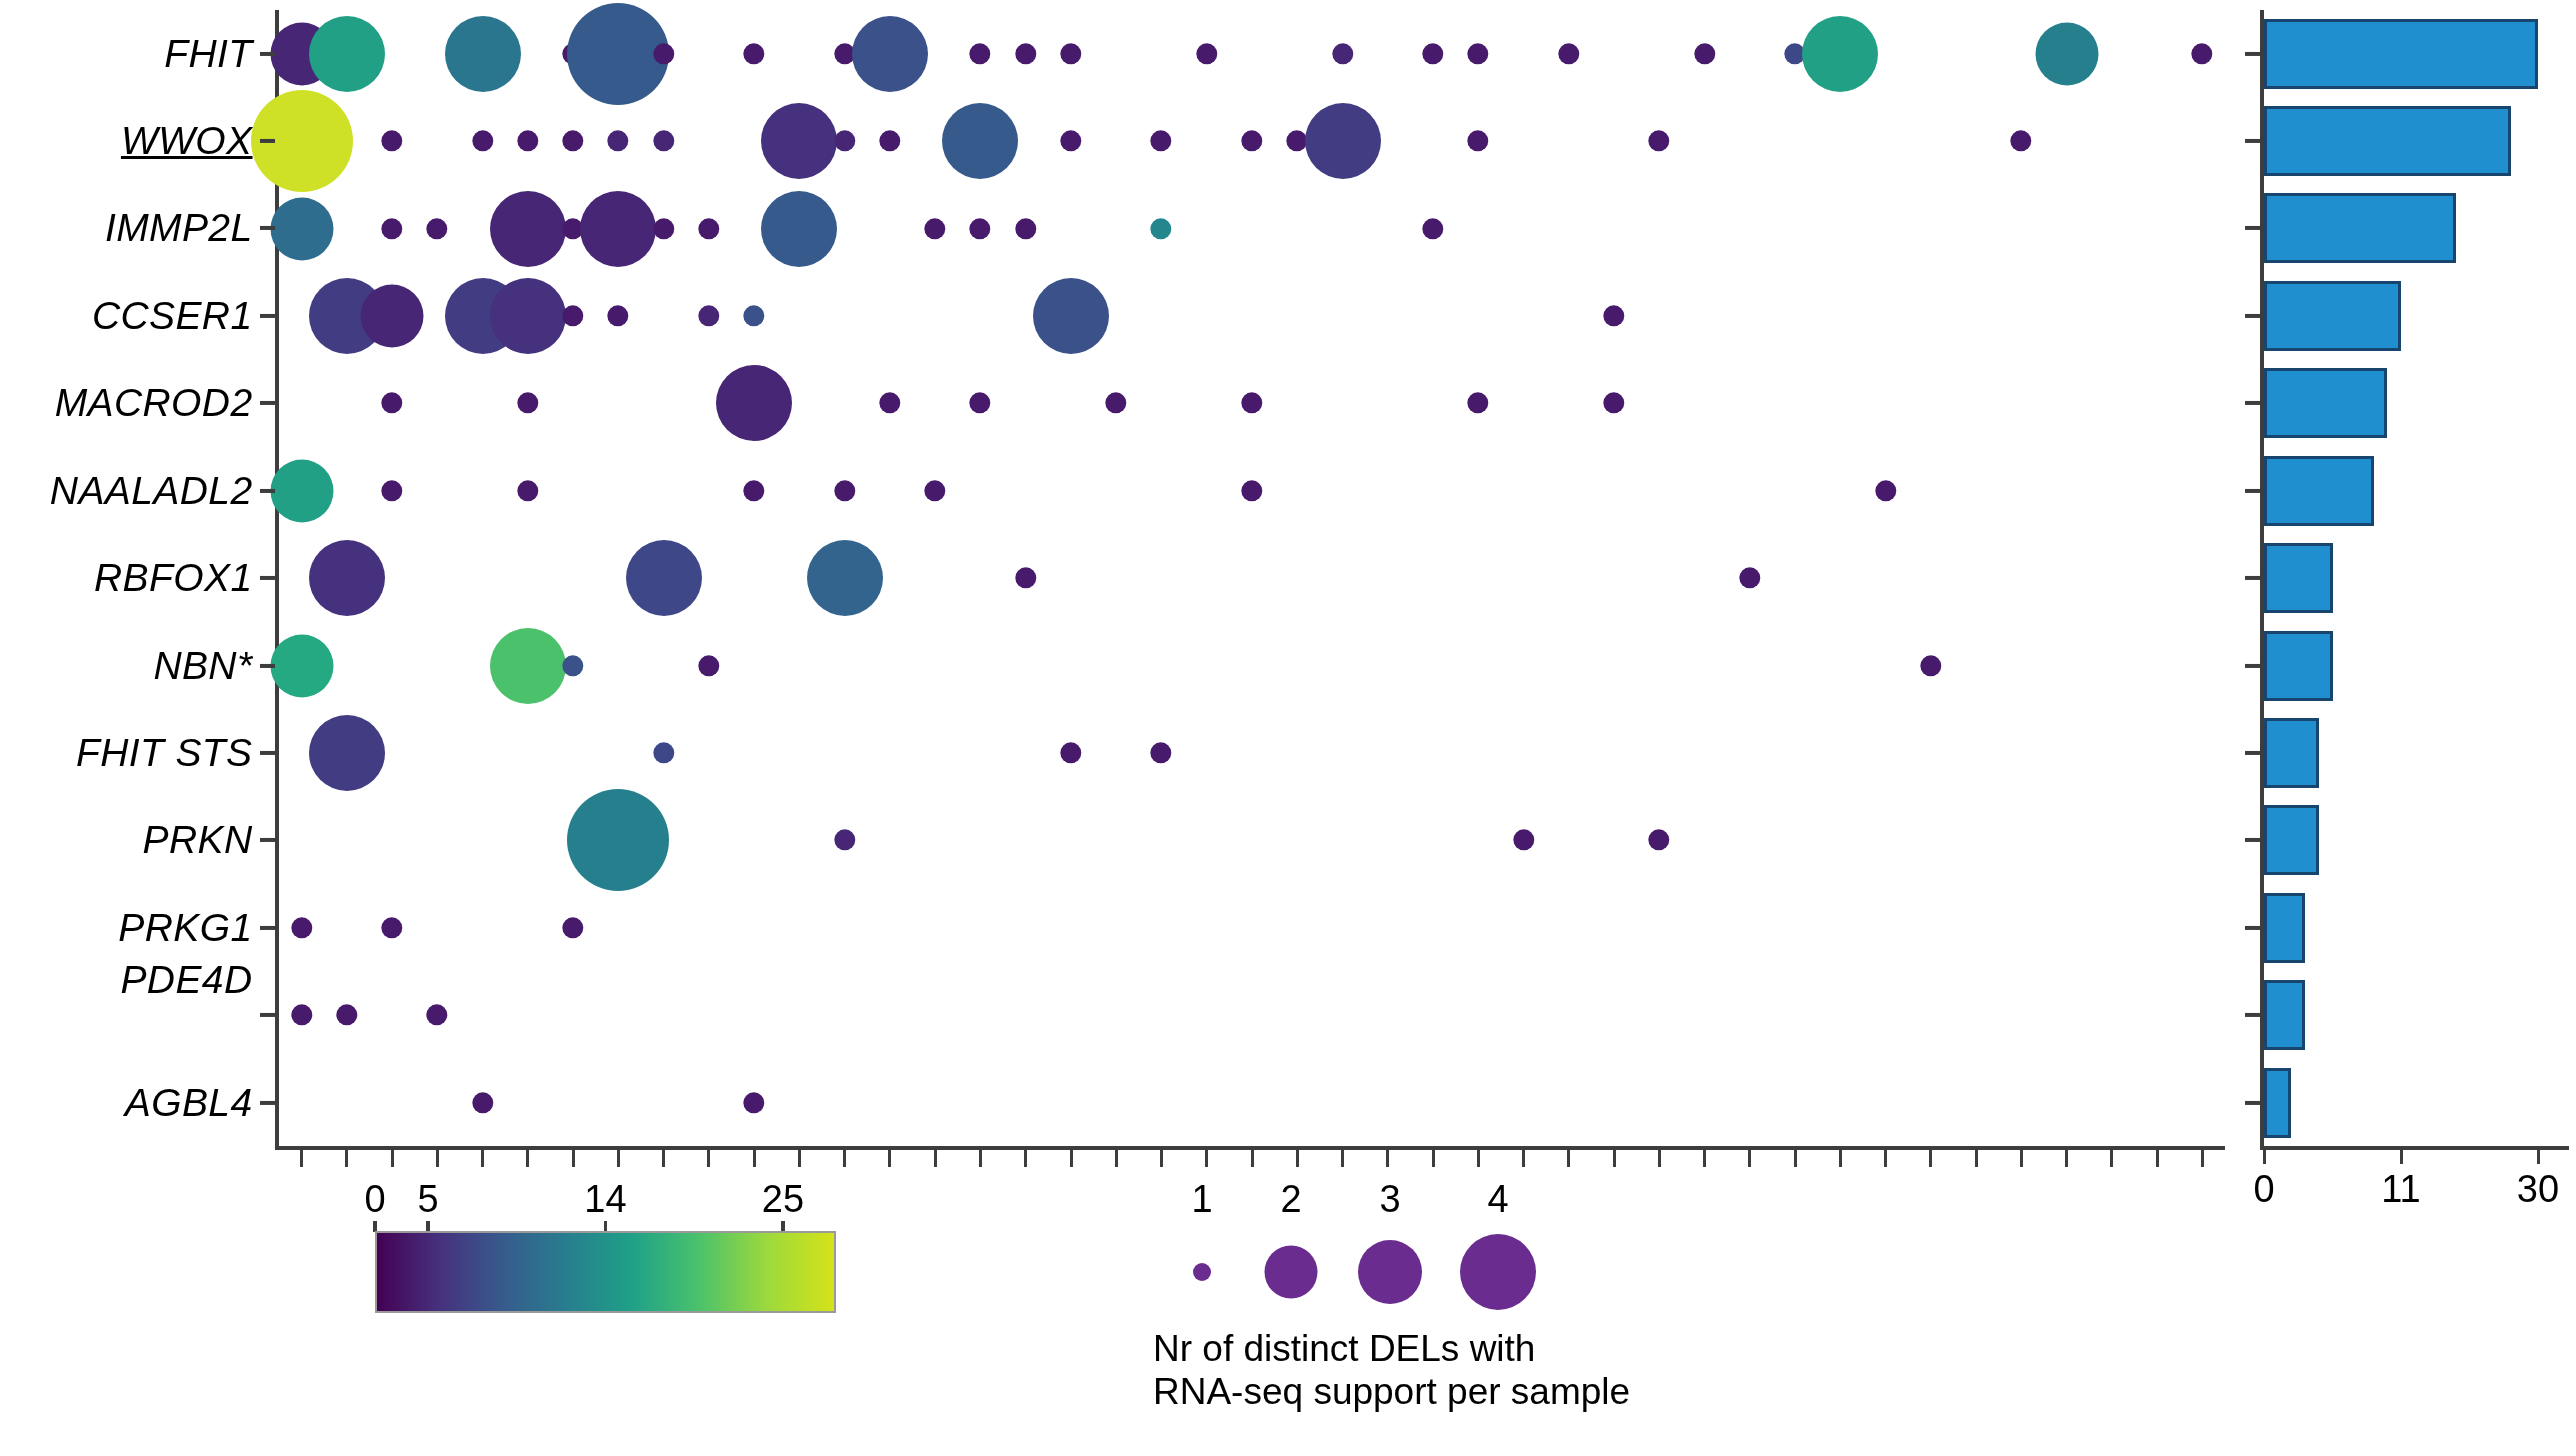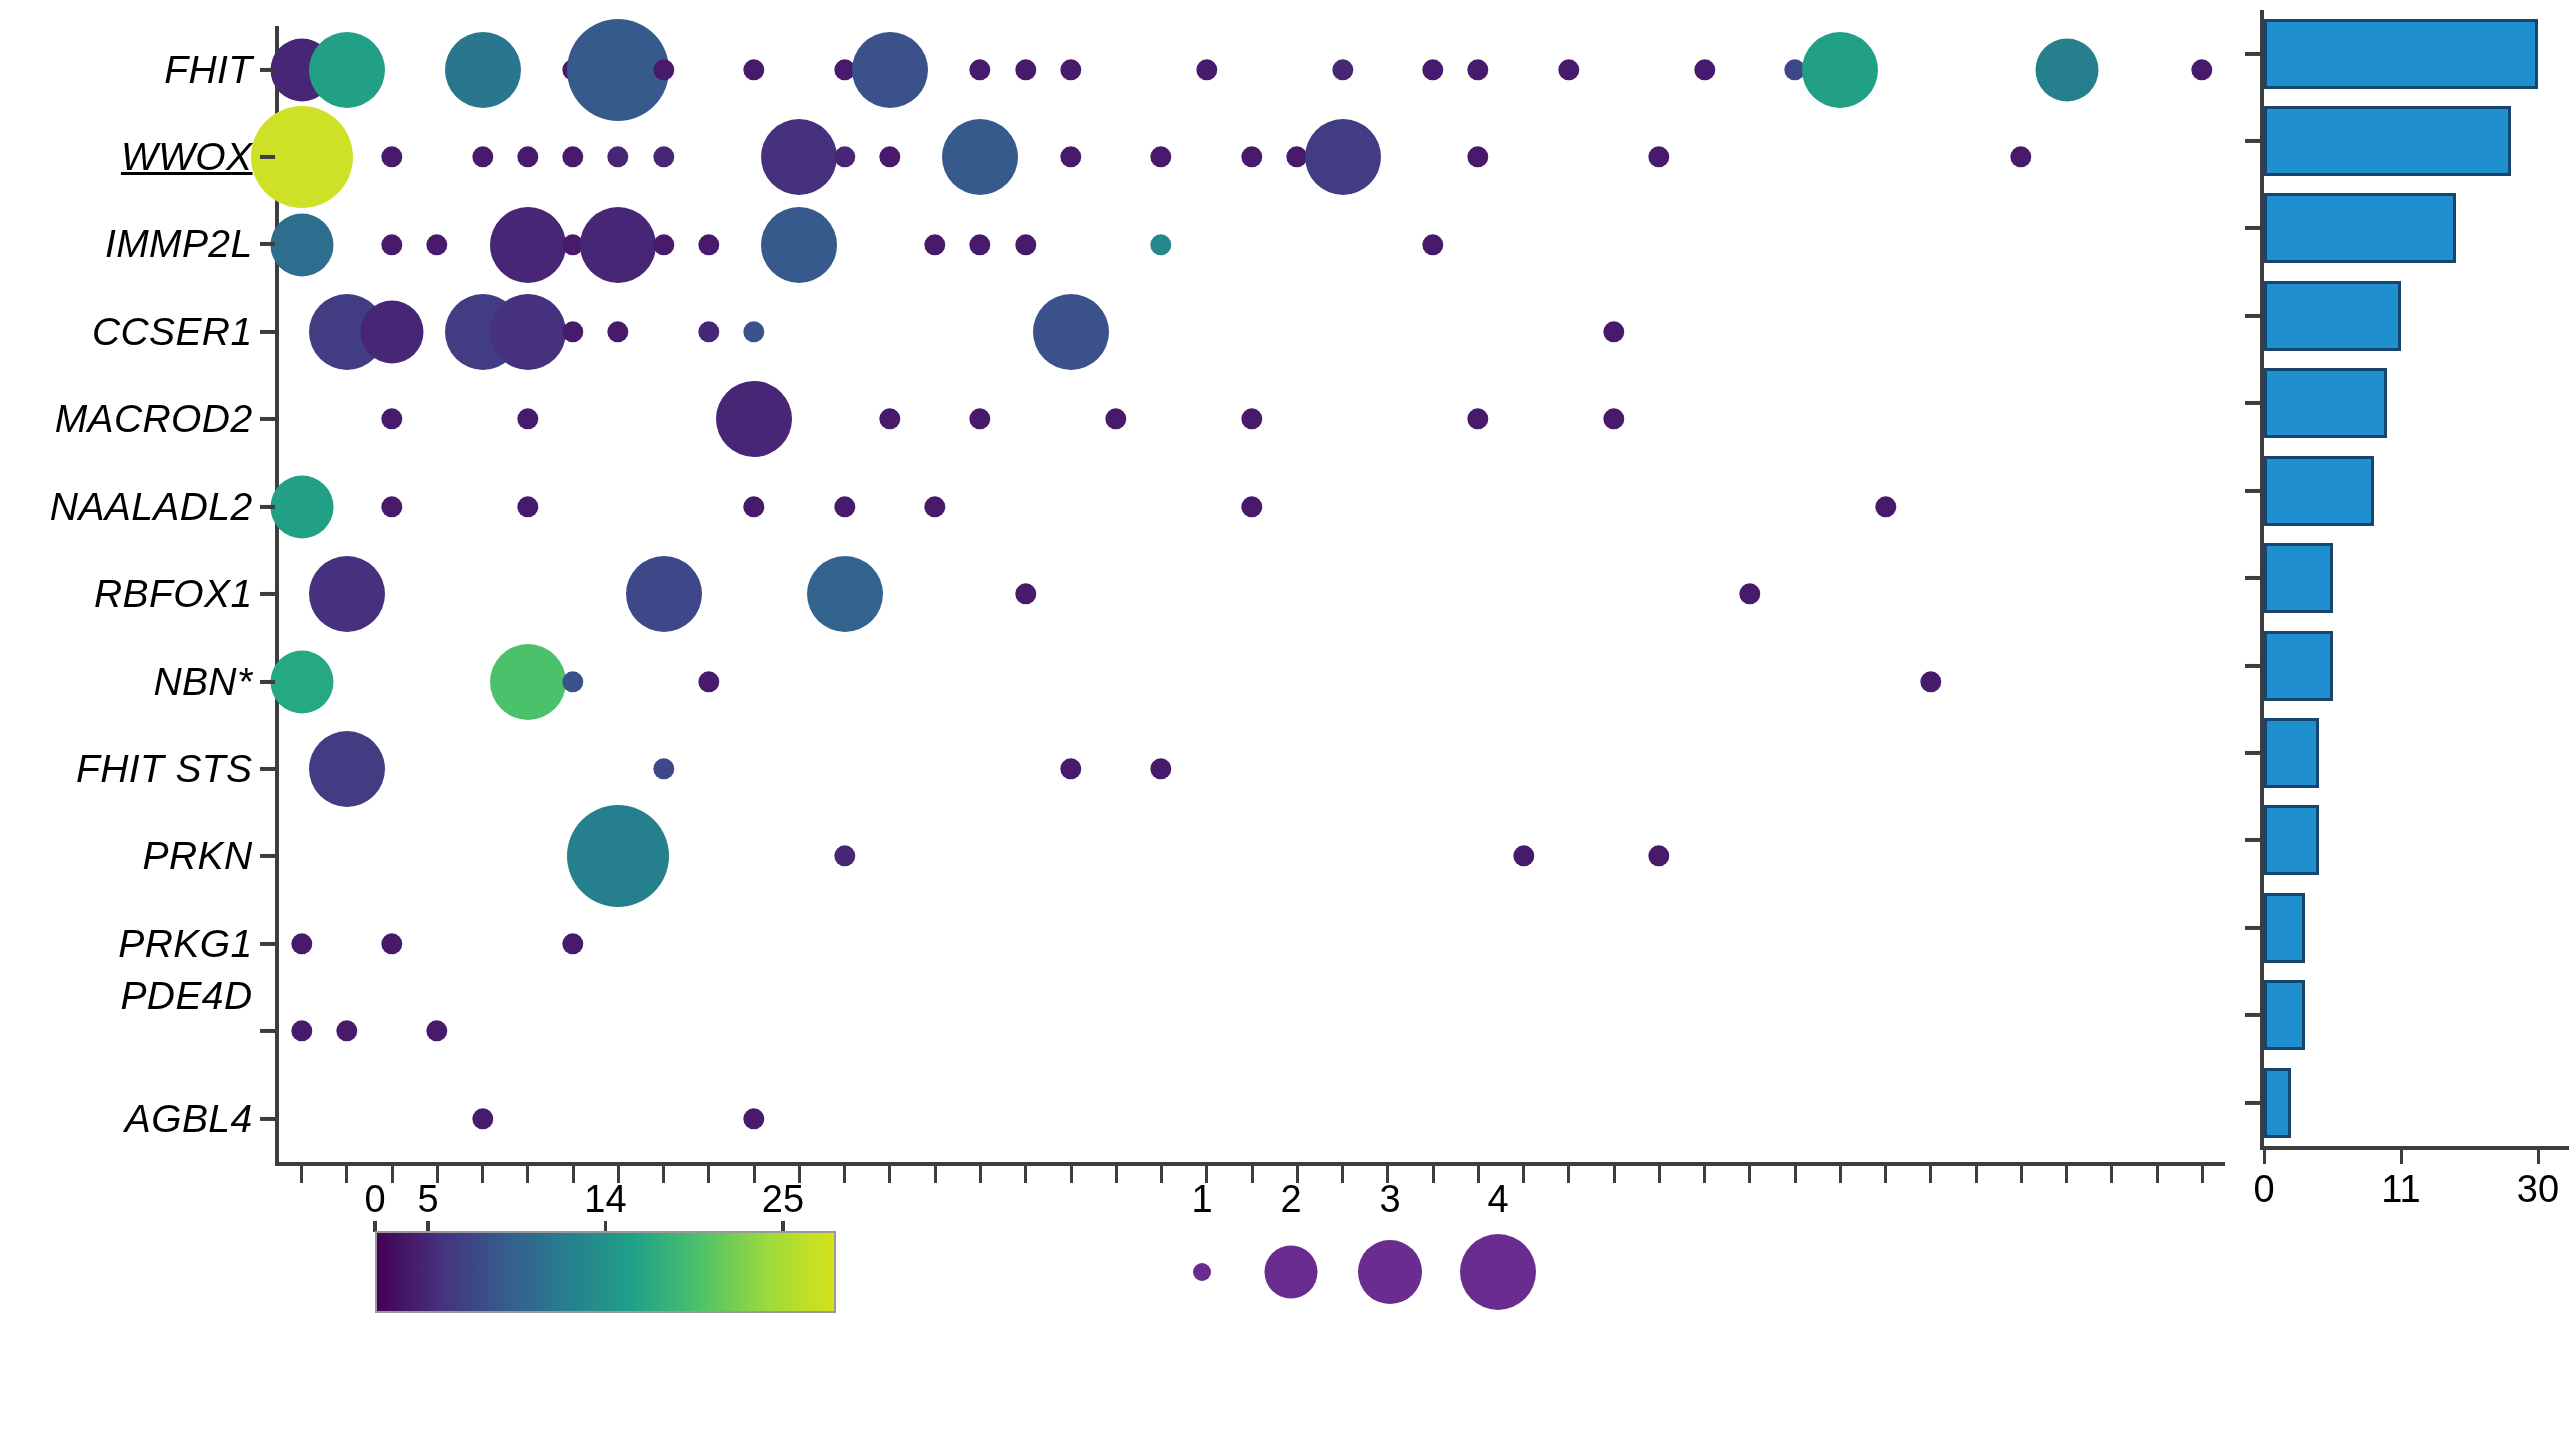--- a/index.html
+++ b/index.html
@@ -1,20 +1,20 @@
 <!DOCTYPE html>
 <html style="font-size:13px"><head>
 <meta charset="utf-8">
 <style>
   html,body{margin:0;padding:0;background:#fff;}
   body{width:2576px;height:1456px;font-family:"Liberation Sans",sans-serif;position:relative;overflow:hidden;}
   #root{position:absolute;left:0;top:0;width:2576px;height:1456px;}
 
   
-  #bubble-panel{position:absolute;left:0;top:0;width:2224px;height:1186px;margin-top:16px;}
+  #bubble-panel{position:absolute;left:0;top:0;width:2224px;height:1186px;}
   #gene-labels{position:absolute;left:0;top:0;width:264px;height:1104px;}
   .gene-label{position:absolute;right:11.5px;font-style:italic;font-size:39px;color:#000;
               white-space:nowrap;transform:translateY(-50%);letter-spacing:0.4px;}
   #y-axis-line{position:absolute;left:275px;top:10px;width:4.1px;height:1136px;background:#3d3d3d;}
   .y-tick{position:absolute;left:260px;width:15px;height:4.1px;background:#3d3d3d;transform:translateY(-50%);}
   #x-axis-line{position:absolute;left:275px;top:1146px;width:1950px;height:4.1px;background:#3d3d3d;}
   .x-tick{position:absolute;top:1150px;width:3.3px;height:16.5px;background:#3d3d3d;}
   #plot-area{position:absolute;left:279px;top:10px;width:1946px;height:1136px;}
   .bubble{position:absolute;border-radius:50%;transform:translate(-50%,-50%);}
 
@@ -255,20 +255,22 @@
   <div id="size-legend">
       <div class="sz-num" style="left: 33px;">1</div>
       <div class="sz-dot" style="left: 33px; width: 18px; height: 18px;"></div>
       <div class="sz-num" style="left: 122px;">2</div>
       <div class="sz-dot" style="left: 122px; width: 53px; height: 53px;"></div>
       <div class="sz-num" style="left: 221px;">3</div>
       <div class="sz-dot" style="left: 221px; width: 64px; height: 64px;"></div>
       <div class="sz-num" style="left: 329px;">4</div>
       <div class="sz-dot" style="left: 329px; width: 76px; height: 76px;"></div>
     </div>
+  <div class="legend-caption" style="left:1153px;top:1328px;width:576px;">Nr of distinct DELs with
+RNA-seq support per sample</div>
 
   <div id="bar-panel">
     <div id="bar-y-axis"></div>
     <div id="bar-x-axis"></div>
   <div class="bar" style="top: 54px; width: 274px; height: 70px; background: rgb(31, 143, 208); border-color: rgb(24, 69, 110);"></div>
       <div class="bar-y-tick" style="top: 54px;"></div>
       <div class="bar" style="top: 141px; width: 247px; height: 70px; background: rgb(31, 143, 208); border-color: rgb(24, 69, 110);"></div>
       <div class="bar-y-tick" style="top: 141px;"></div>
       <div class="bar" style="top: 228px; width: 192px; height: 70px; background: rgb(31, 143, 208); border-color: rgb(24, 69, 110);"></div>
       <div class="bar-y-tick" style="top: 228px;"></div>

